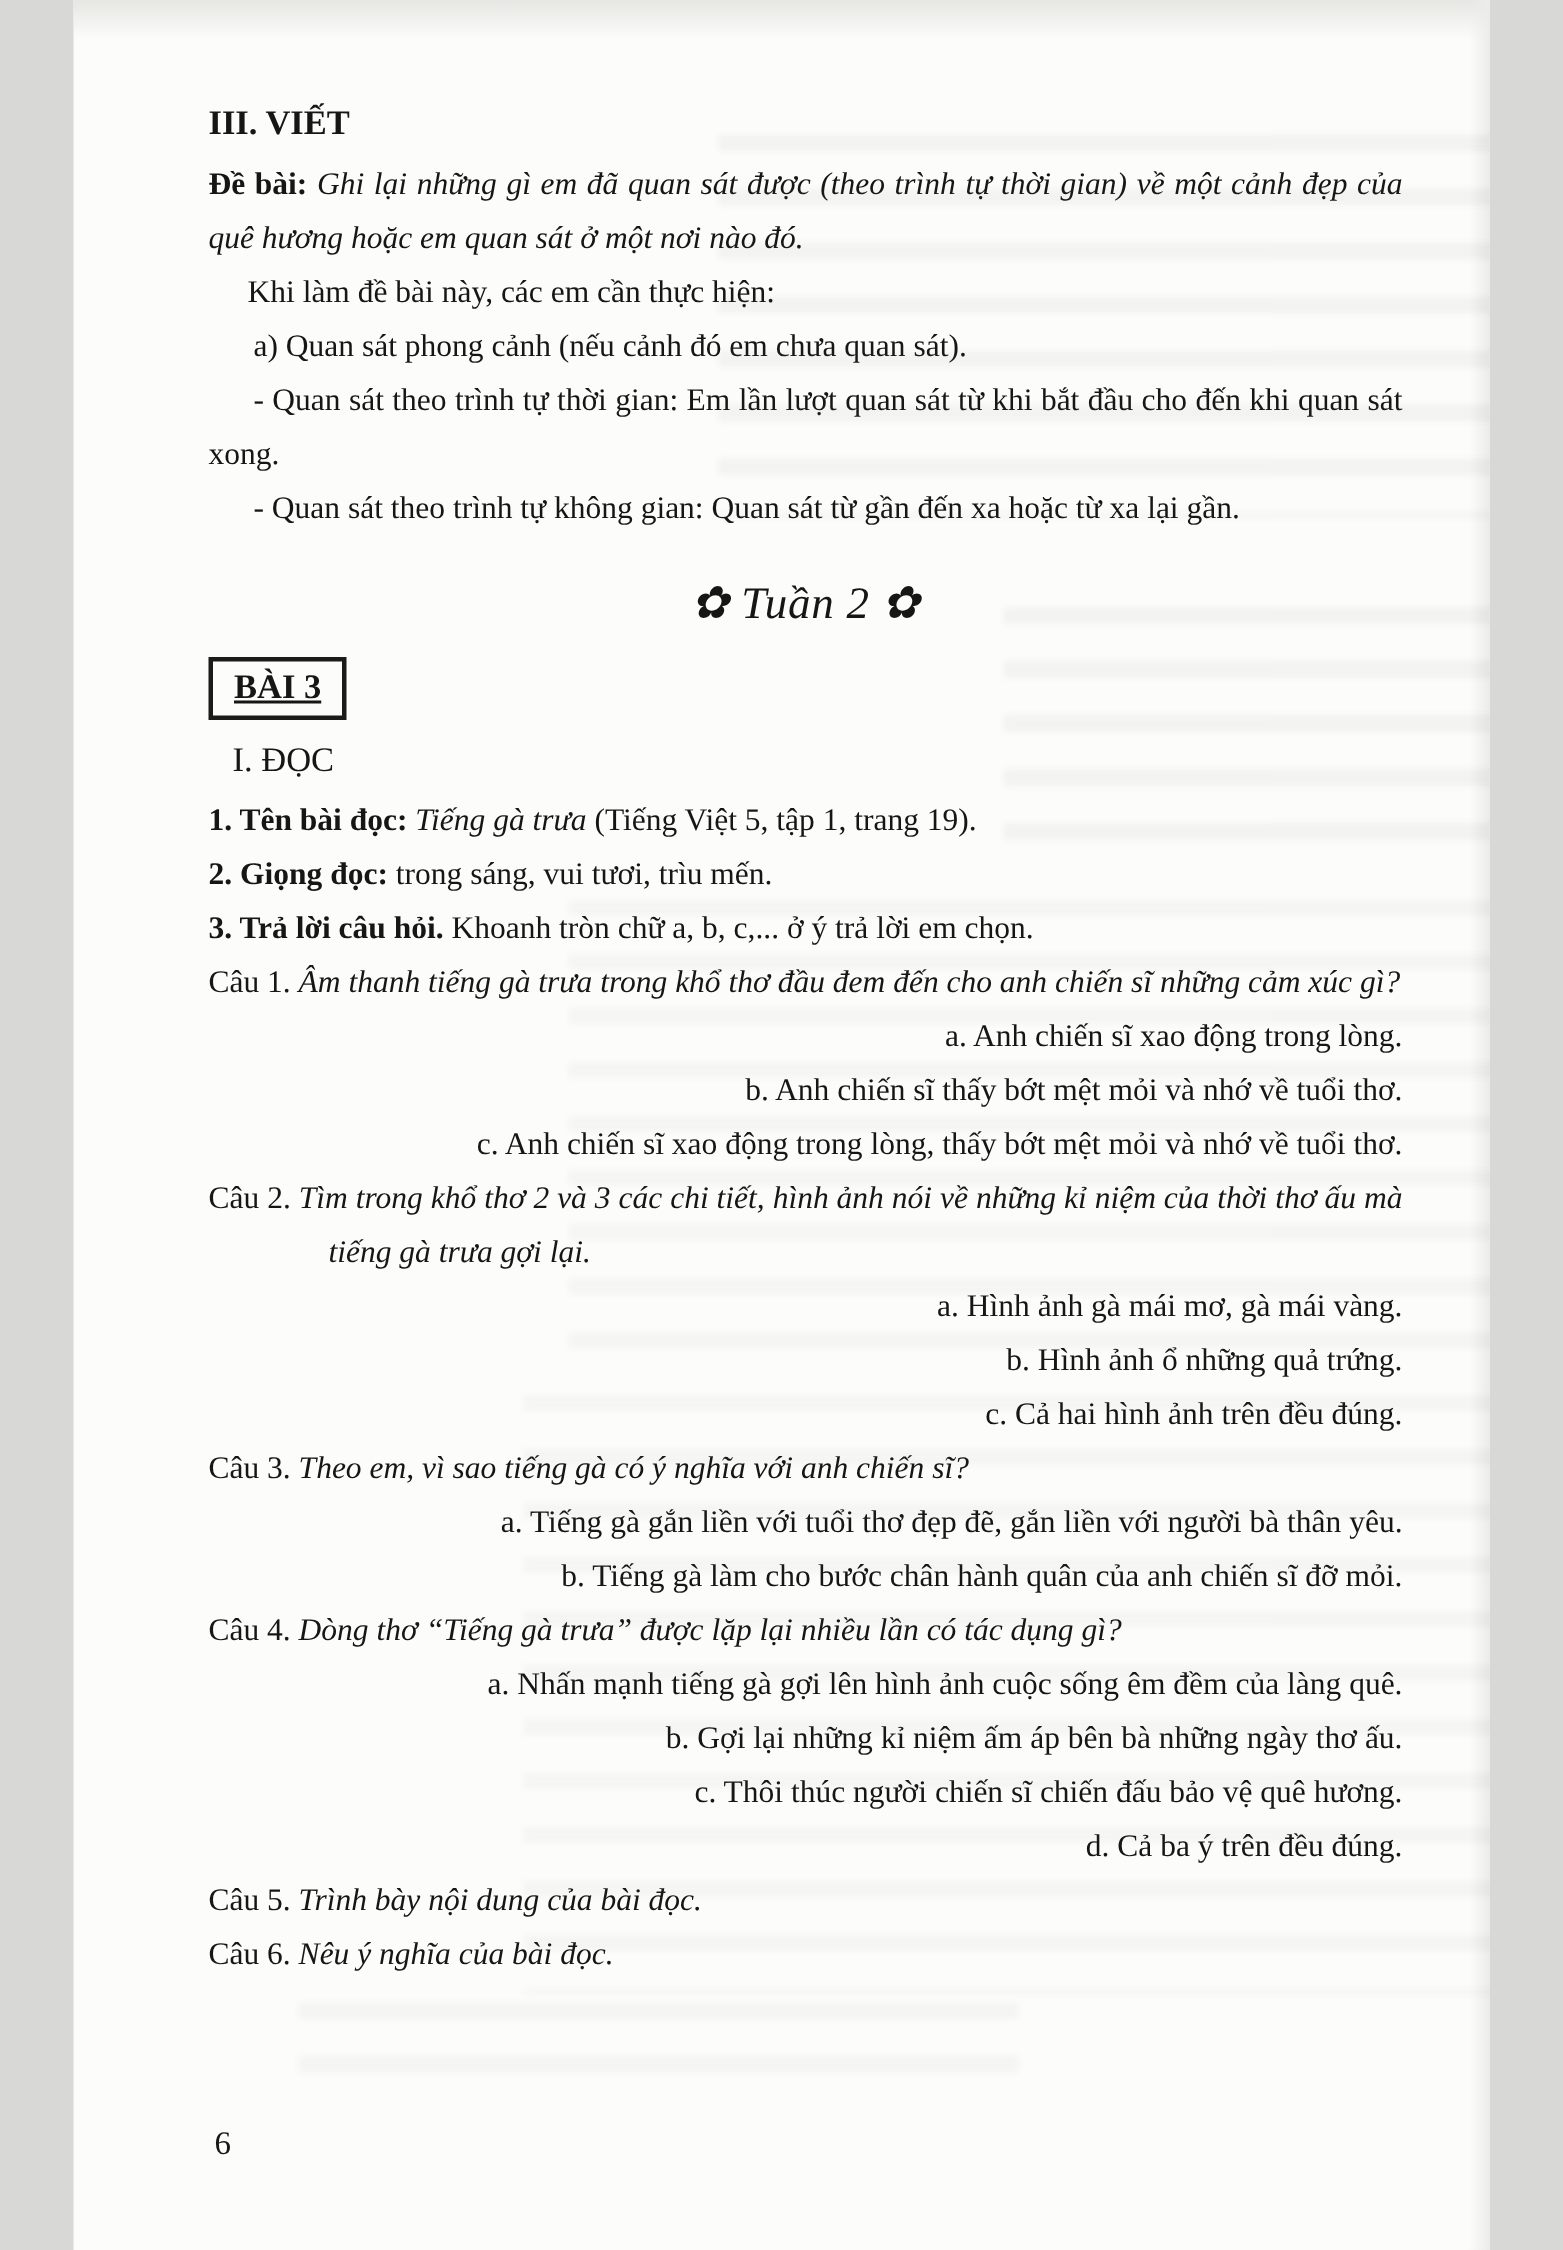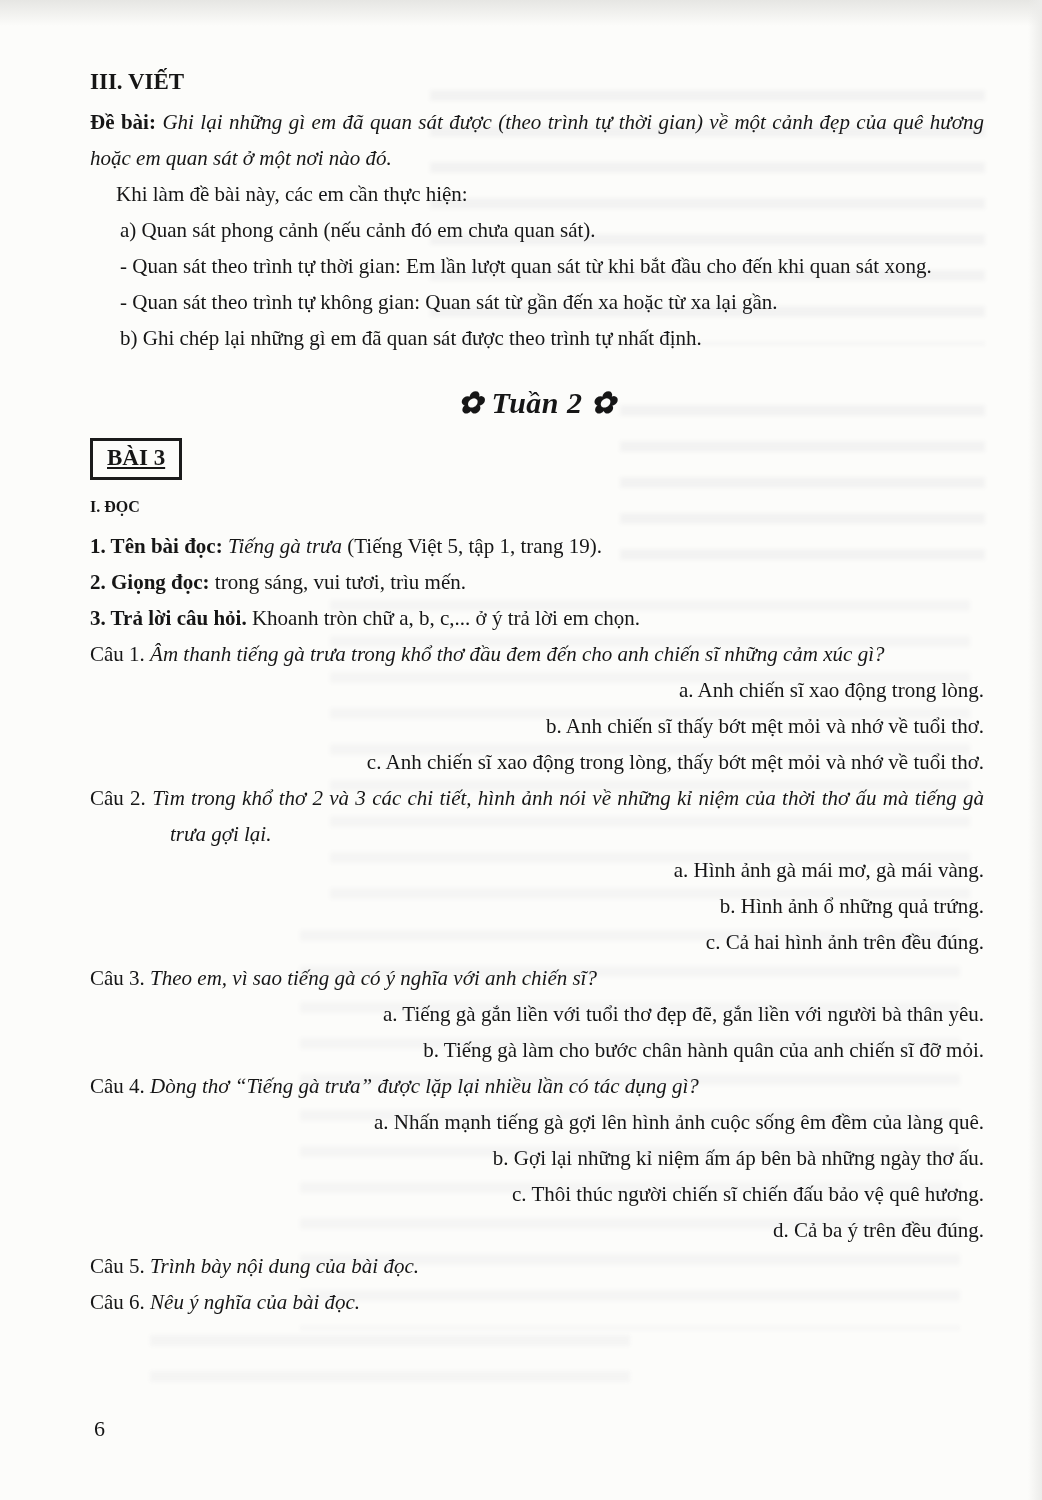--- a/index.html
+++ b/index.html
@@ -1,41 +1,41 @@
 <!DOCTYPE html>
 <html><head>
 <meta charset="utf-8">
 <style>
   html,body{margin:0;padding:0;background:#d8d8d6;}
   .page{
     position:relative;
-    width:1042px;height:1500px;
+    width:944px;height:1500px;
     margin:0 auto;
     background:#fcfcfa;
     overflow:hidden;
     font-family:"Liberation Serif","DejaVu Serif",serif;
     color:#161616;
   }
   .scan-edge-top{position:absolute;top:0;left:0;right:0;height:26px;
     background:linear-gradient(#e6e6e3,rgba(252,252,250,0));pointer-events:none;}
   .scan-edge-right{position:absolute;top:0;right:0;bottom:0;width:14px;
     background:linear-gradient(270deg,#ececea,rgba(252,252,250,0));pointer-events:none;}
   .content{padding:64px 58px 0 90px;}
   p{margin:0;font-size:21px;line-height:36px;text-align:justify;}
   .h-viet{font-size:23px;font-weight:bold;margin:0 0 4px 0;line-height:36px;}
   .b{font-weight:bold;}
   .i{font-style:italic;}
   .bi{font-weight:normal;font-style:italic;}
   .indent1{text-indent:26px;}
   .indent2{text-indent:30px;}
-  .week{text-align:center;font-size:30px;font-weight:bold;font-style:italic;
+  .week{text-align:center;font-size:30px;font-weight:normal;font-style:italic;
         margin:26px 0 8px 0;line-height:42px;letter-spacing:.5px;}
   .badge{display:inline-block;border:3px solid #1b1b1b;padding:1px 14px 3px 14px;
          font-weight:bold;font-size:23px;margin:6px 0 8px 0;line-height:32px;text-decoration:underline;}
-  .h-doc{font-size:16px;font-weight:bold;margin:0 0 2px 0;line-height:38px;}
+  .h-doc{font-size:23px;font-weight:normal;margin:0 0 2px 16px;line-height:38px;}
   .opt{padding-left:55px;text-align:right;}
   .q2hang{padding-left:80px;text-indent:-80px;}
   .page-number{position:absolute;left:94px;top:1414px;font-size:22px;line-height:30px;}
   
   .ghost{position:absolute;opacity:.055;filter:blur(2px);pointer-events:none;
     background:repeating-linear-gradient(180deg,#5a5a72 0 11px,transparent 11px 36px);}
   .ghost.g1{left:430px;top:90px;width:555px;height:255px;}
   .ghost.g2{left:620px;top:405px;width:365px;height:165px;}
   .ghost.g3{left:330px;top:600px;width:640px;height:300px;opacity:.04;}
   .ghost.g4{left:300px;top:930px;width:660px;height:400px;opacity:.04;}
@@ -57,21 +57,20 @@
   <div class="content">
 
     <p class="h-viet">III. VIẾT</p>
 
     <p><span class="b">Đề bài:</span> <span class="i">Ghi lại những gì em đã quan sát được (theo trình tự thời gian) về một cảnh đẹp của quê hương hoặc em quan sát ở một nơi nào đó.</span></p>
 
     <p class="indent1">Khi làm đề bài này, các em cần thực hiện:</p>
     <p class="indent2">a) Quan sát phong cảnh (nếu cảnh đó em chưa quan sát).</p>
     <p class="indent2">- Quan sát theo trình tự thời gian: Em lần lượt quan sát từ khi bắt đầu cho đến khi quan sát xong.</p>
     <p class="indent2">- Quan sát theo trình tự không gian: Quan sát từ gần đến xa hoặc từ xa lại gần.</p>
-    <p class="indent2">b) Ghi chép lại những gì em đã quan sát được theo trình tự nhất định.</p>
 
     <div class="week">✿ Tuần 2 ✿</div>
 
     <div>
       <span class="badge">BÀI 3</span>
     </div>
 
     <p class="h-doc">I. ĐỌC</p>
 
     <p><span class="b">1. Tên bài đọc:</span> <span class="bi">Tiếng gà trưa</span> <span>(Tiếng Việt 5, tập 1, trang 19).</span></p>

